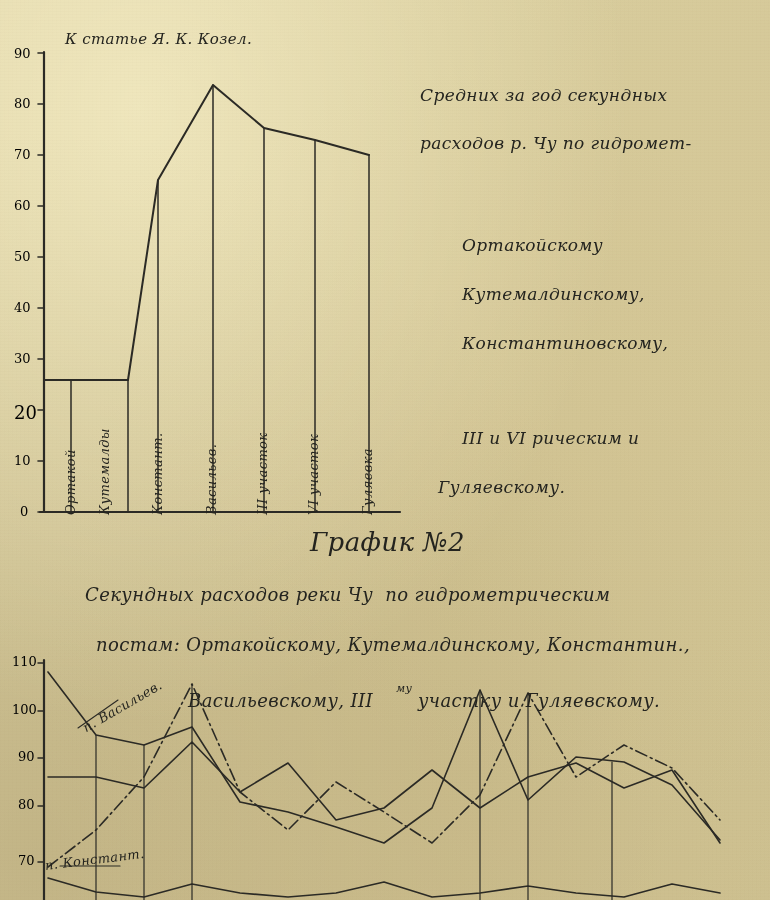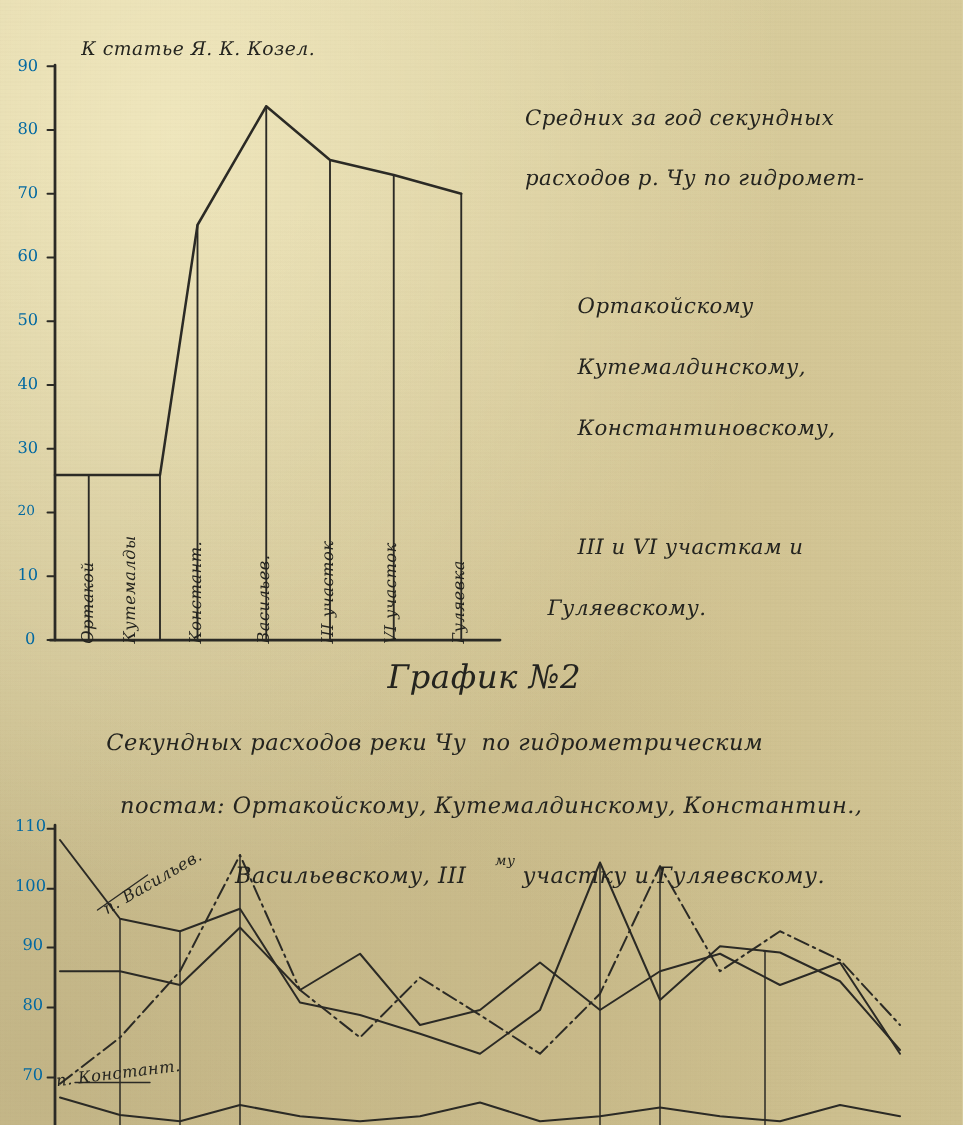--- a/index.html
+++ b/index.html
@@ -29,21 +29,21 @@
   .grain {
     position: absolute;
     inset: 0;
     opacity: .22;
     pointer-events: none;
     background-image:
       repeating-linear-gradient(0deg, rgba(120,100,60,.06) 0 1px, rgba(255,255,255,0) 1px 3px),
       repeating-linear-gradient(90deg, rgba(120,100,60,.05) 0 1px, rgba(255,255,255,0) 1px 4px);
   }
   .ink {
-    color: #0369a1;
+    color: #000000;
   }
   .hand {
     font-family: "DejaVu Serif", serif;
     font-style: italic;
     color: #24241f;
     letter-spacing: .4px;
   }
   #root {
     position: absolute;
     inset: 0;
@@ -137,26 +137,26 @@
   </svg>
 
   <div class="txt hand" style="left:65px; top:30px; font-size:15px;">К статье Я. К. Козел.</div>
 
 
   <div class="txt hand" style="left:420px; top:85px;  font-size:17px;">Средних за год секундных</div>
   <div class="txt hand" style="left:420px; top:133px; font-size:17px;">расходов р. Чу по гидромет-</div>
   <div class="txt hand" style="left:462px; top:235px; font-size:17px;">Ортакойскому</div>
   <div class="txt hand" style="left:462px; top:284px; font-size:17px;">Кутемалдинскому,</div>
   <div class="txt hand" style="left:462px; top:333px; font-size:17px;">Константиновскому,</div>
-  <div class="txt hand" style="left:462px; top:428px; font-size:17px;">III и VI участкам и</div>
+  <div class="txt hand" style="left:462px; top:428px; font-size:17px;">III и VI рическим и</div>
   <div class="txt hand" style="left:438px; top:477px; font-size:17px;">Гуляевскому.</div>
 
   <div class="txt ink" style="left:20px; top:504px; font-size:13px;">0</div>
   <div class="txt ink" style="left:14px; top:453px; font-size:13px;">10</div>
-  <div class="txt ink" style="left:14px; top:402px; font-size:11px;">20</div>
+  <div class="txt ink" style="left:14px; top:402px; font-size:18px;">20</div>
   <div class="txt ink" style="left:14px; top:351px; font-size:13px;">30</div>
   <div class="txt ink" style="left:14px; top:300px; font-size:13px;">40</div>
   <div class="txt ink" style="left:14px; top:249px; font-size:13px;">50</div>
   <div class="txt ink" style="left:14px; top:198px; font-size:13px;">60</div>
   <div class="txt ink" style="left:14px; top:147px; font-size:13px;">70</div>
   <div class="txt ink" style="left:14px; top:96px;  font-size:13px;">80</div>
   <div class="txt ink" style="left:14px; top:46px;  font-size:13px;">90</div>
 
   <div class="txt hand rot" style="left:78px;  top:500px; font-size:13px; transform:rotate(-90deg);">Ортакой</div>
   <div class="txt hand rot" style="left:112px; top:500px; font-size:13px; transform:rotate(-90deg);">Кутемалды</div>

